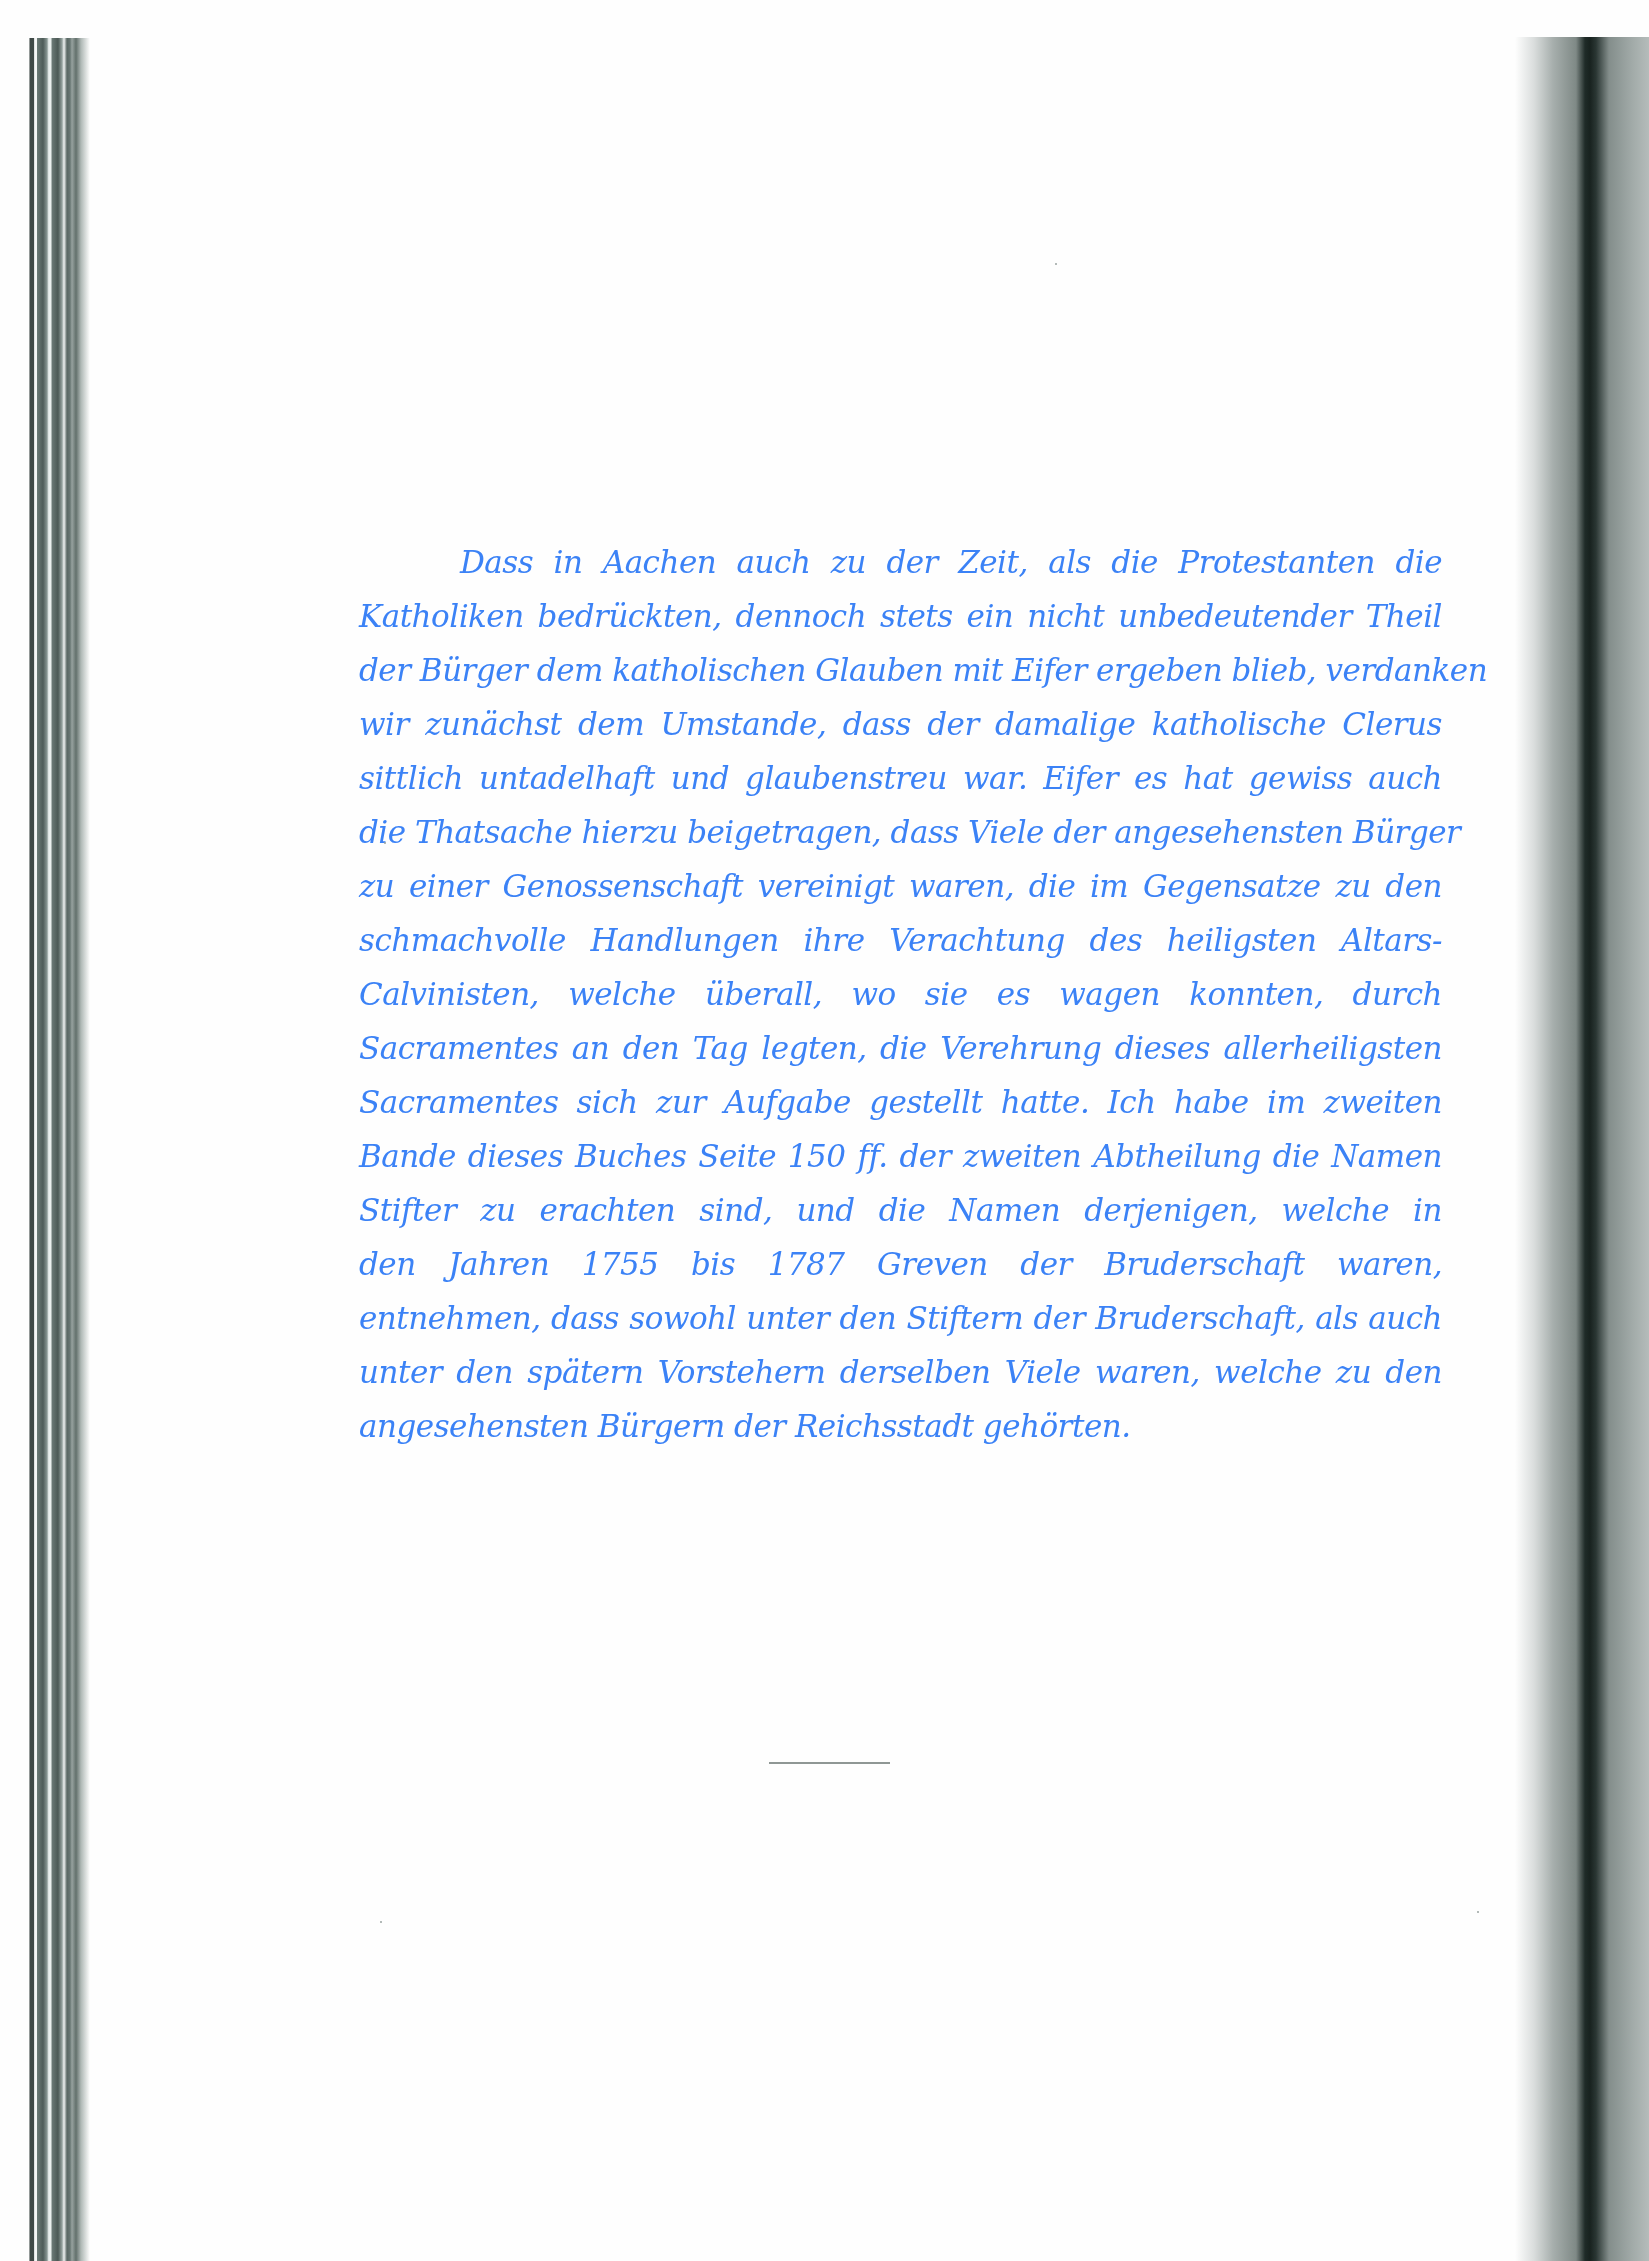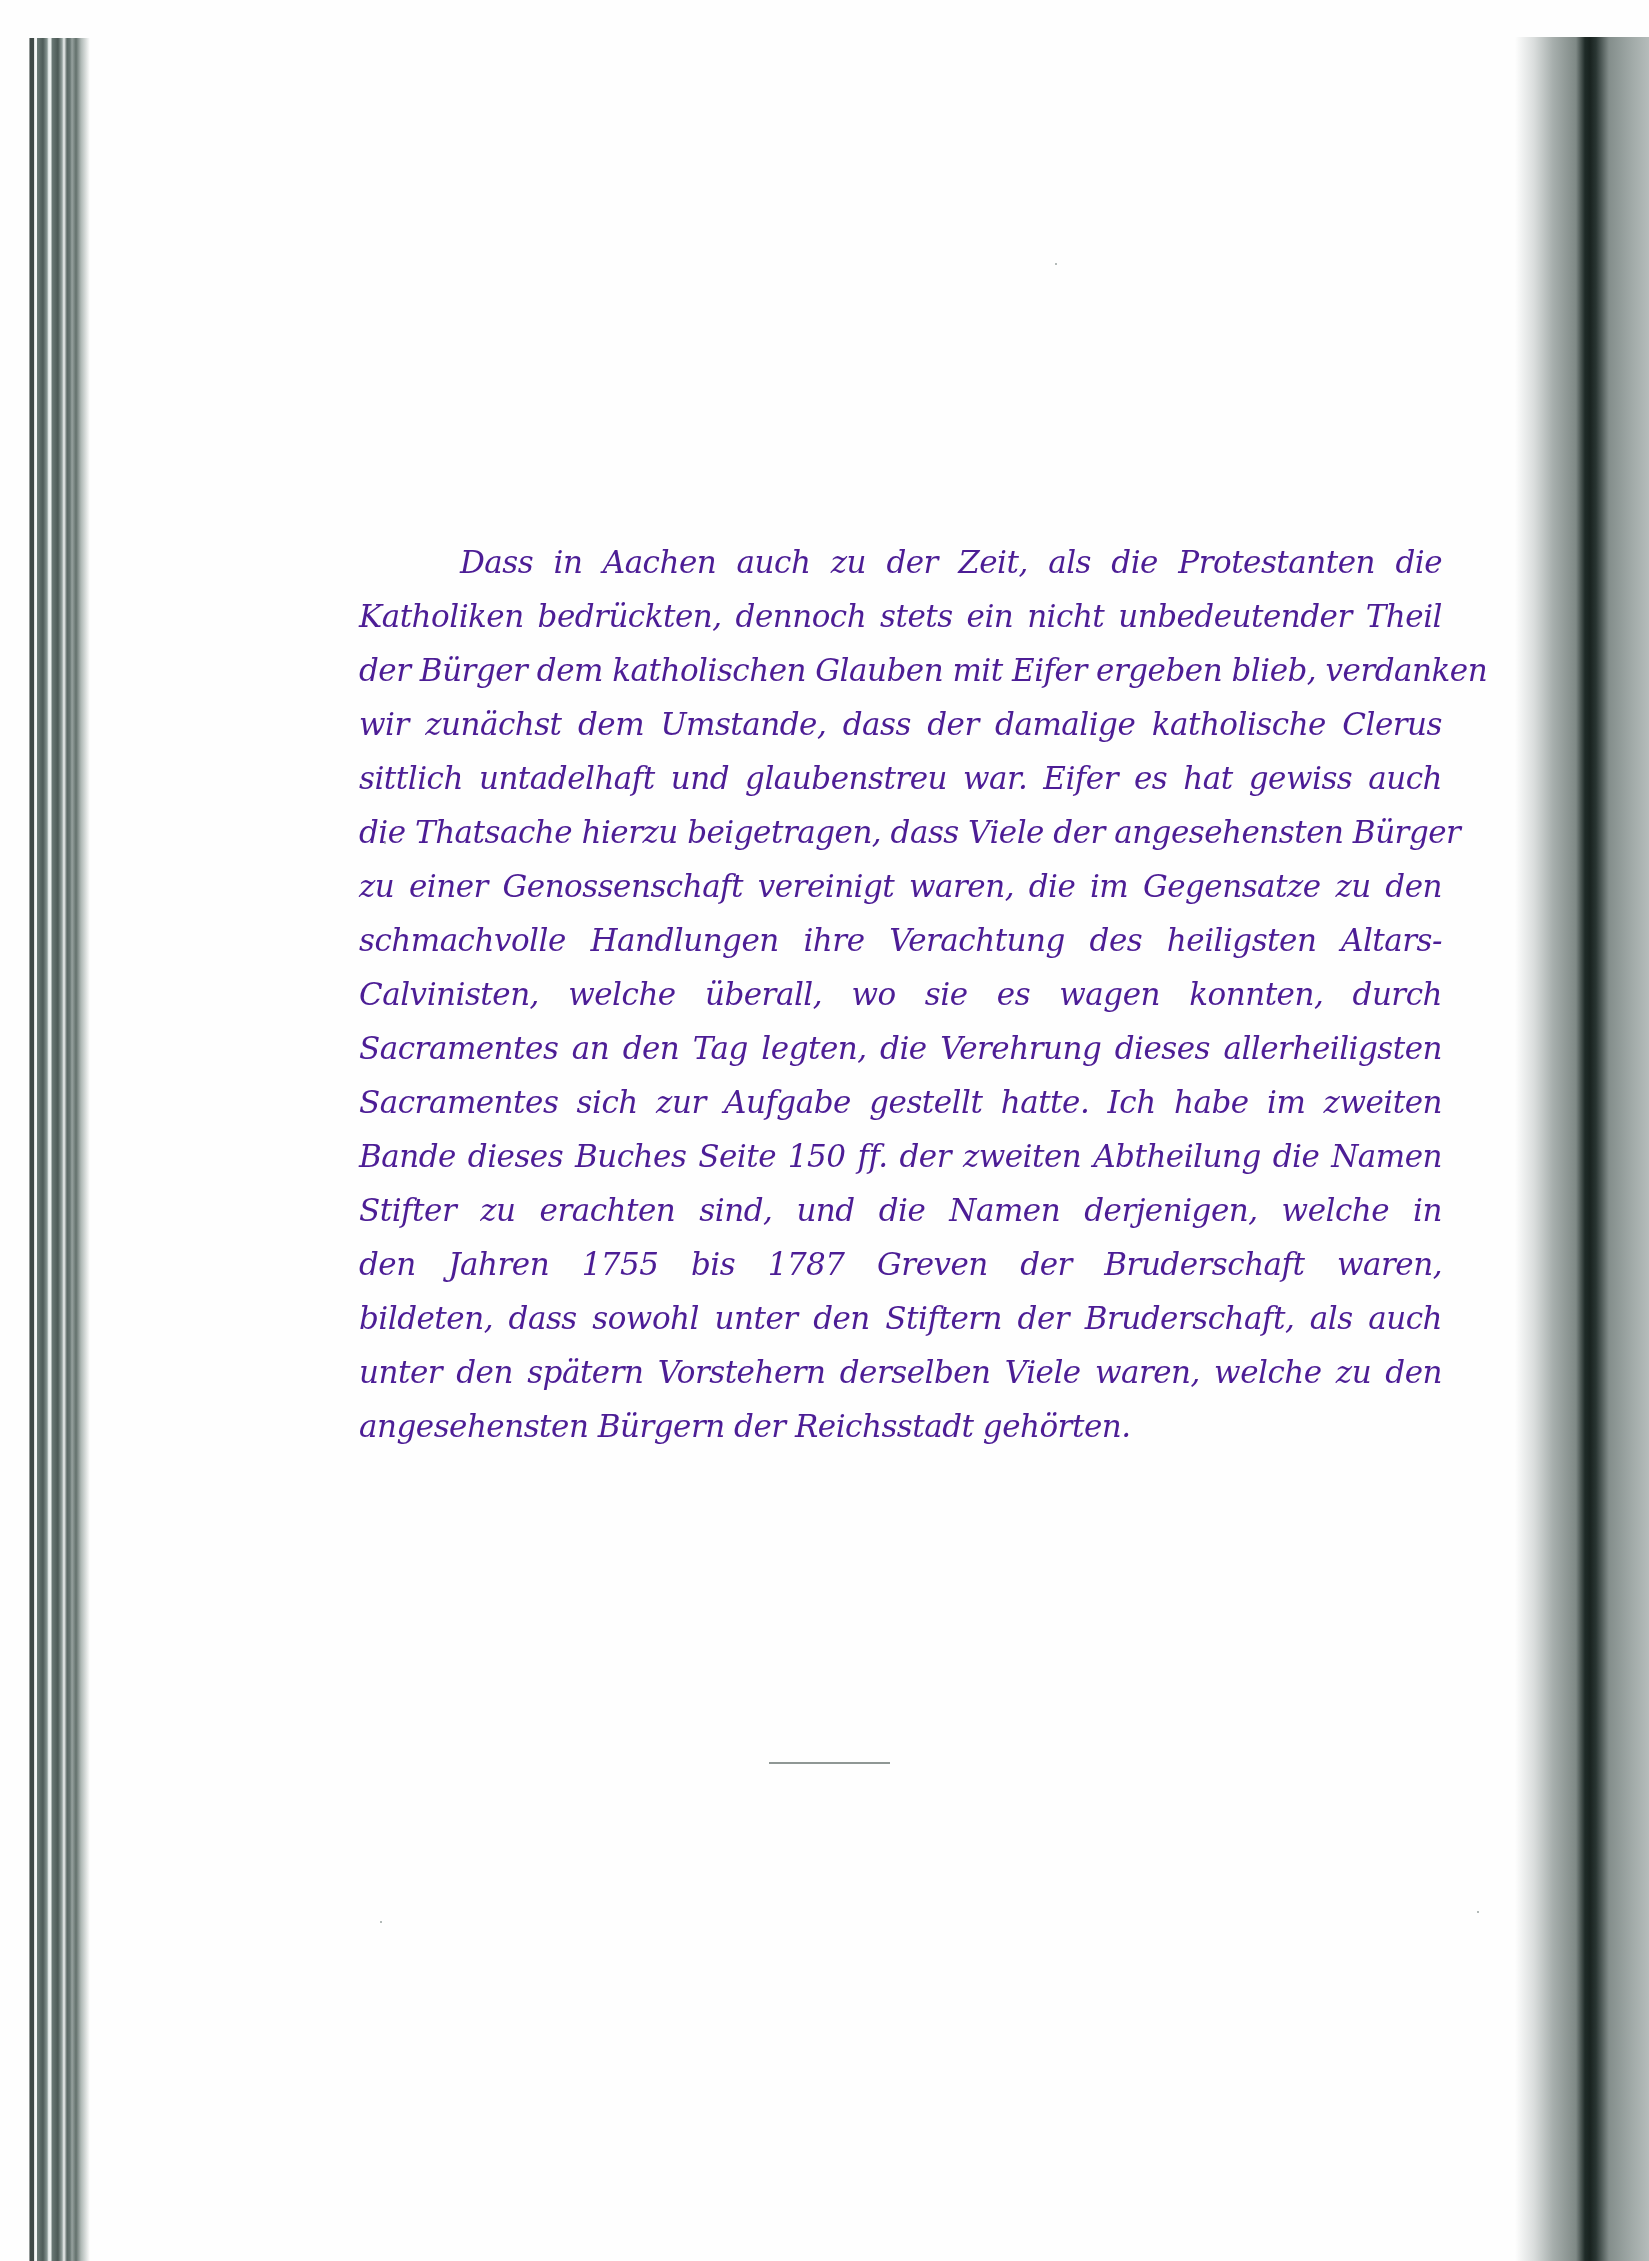--- a/index.html
+++ b/index.html
@@ -53,21 +53,21 @@
     }
     .text-block {
       position: absolute;
       left: 359px;
       top: 535px;
       width: 1083px;
       font-family: "DejaVu Serif", "Liberation Serif", serif;
       font-style: italic;
       font-size: 31px;
       line-height: 54px;
-      color: #4c1d95;
+      color: #3b82f6;
       letter-spacing: -0.5px;
     }
     .text-line {
       display: block;
       white-space: nowrap;
       text-align: justify;
       text-align-last: justify;
       height: 54px;
     }
     .text-line.first {
@@ -106,21 +106,21 @@
   <span class="text-line">sittlich untadelhaft und glaubenstreu war.  Eifer es hat gewiss auch</span>
   <span class="text-line">die Thatsache hierzu beigetragen, dass Viele der angesehensten Bürger</span>
   <span class="text-line">zu einer Genossenschaft vereinigt waren, die im Gegensatze zu den</span>
   <span class="text-line">schmachvolle Handlungen ihre Verachtung des heiligsten Altars-</span>
   <span class="text-line">Calvinisten, welche überall, wo sie es wagen konnten, durch</span>
   <span class="text-line">Sacramentes an den Tag legten, die Verehrung dieses allerheiligsten</span>
   <span class="text-line">Sacramentes sich zur Aufgabe gestellt hatte.  Ich habe im zweiten</span>
   <span class="text-line">Bande dieses Buches Seite 150 ff. der zweiten Abtheilung die Namen</span>
   <span class="text-line">Stifter zu erachten sind, und die Namen derjenigen, welche in</span>
   <span class="text-line">den Jahren 1755 bis 1787 Greven der Bruderschaft waren,</span>
-  <span class="text-line">bildeten, dass sowohl unter den Stiftern der Bruderschaft, als auch</span>
+  <span class="text-line">entnehmen, dass sowohl unter den Stiftern der Bruderschaft, als auch</span>
   <span class="text-line">unter den spätern Vorstehern derselben Viele waren, welche zu den</span>
   <span class="text-line last">angesehensten Bürgern der Reichsstadt gehörten.</span>
 </div>
 
 <div class="separator-rule"></div>
 
 <div class="speck" style="left:1055px;top:263px;"></div>
 <div class="speck" style="left:384px;top:842px;"></div>
 <div class="speck" style="left:380px;top:1921px;"></div>
 <div class="speck" style="left:1477px;top:1911px;"></div>

